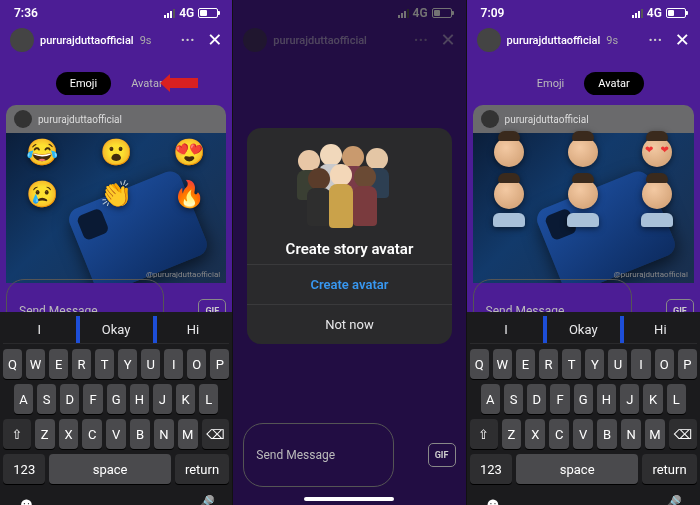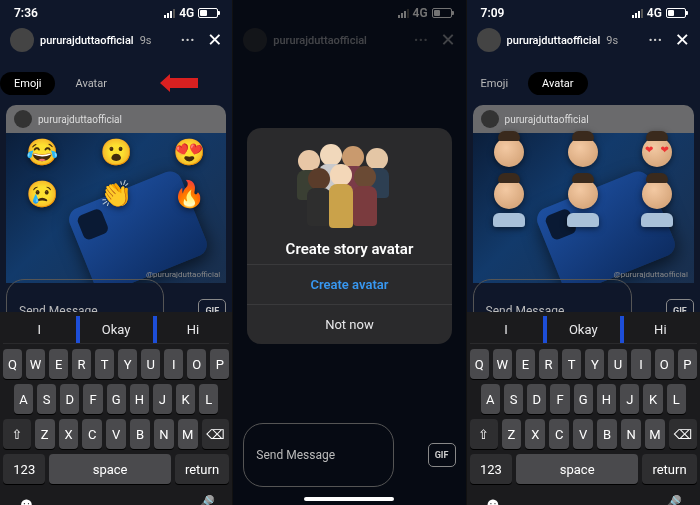--- a/index.html
+++ b/index.html
@@ -7,21 +7,21 @@
     background: #fff;
     font-family: -apple-system, BlinkMacSystemFont, "Segoe UI", Roboto, sans-serif;
     display: flex;
     width: 700px;
     height: 505px;
     overflow: hidden;
   }
   .phone {
     width: 233.3px;
     height: 505px;
-    background: #0f172a;
+    background: #4c1d95;
     color: #fff;
     position: relative;
     overflow: hidden;
     border-right: 1px solid #111;
   }
   
   .status-bar {
     display: flex;
     justify-content: space-between;
     align-items: center;
@@ -45,21 +45,21 @@
     font-size: 11px;
   }
   .avatar { width: 24px; height: 24px; border-radius: 50%; background: #444; }
   .username { font-weight: 500; }
   .story-age { color: #aaa; }
   .story-header .spacer{flex:1}
   .dots{letter-spacing:1px;color:#ccc}
   .close-x{font-size:18px;line-height:1;margin-left:6px}
 
   
-  .tabs { display:flex; gap:6px; margin:14px 0 10px; position:relative;}
+  .tabs { display:flex; justify-content:center; gap:6px; margin:14px 0 10px; position:relative;}
   .tab { font-size:11px; padding:5px 14px; border-radius:14px; background:#000; color:#fff}
   .tab.inactive{ background:transparent; color:#bbb;}
   .tab.pill{ background:#000; }
   .red-arrow{
     position:absolute;left:160px;top:2px;
   }
 
   
   .story-body {
     margin: 0 6px;

